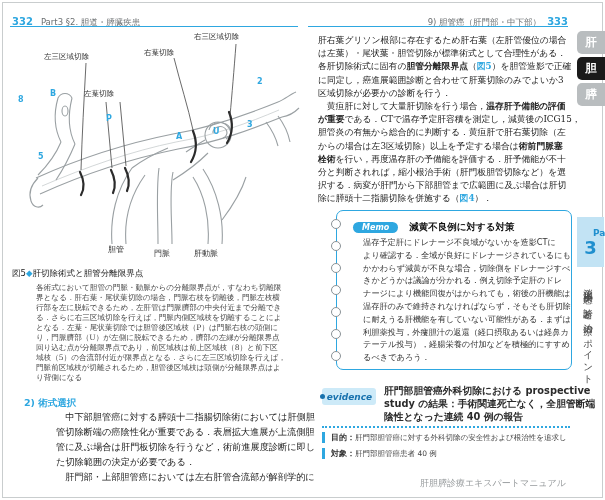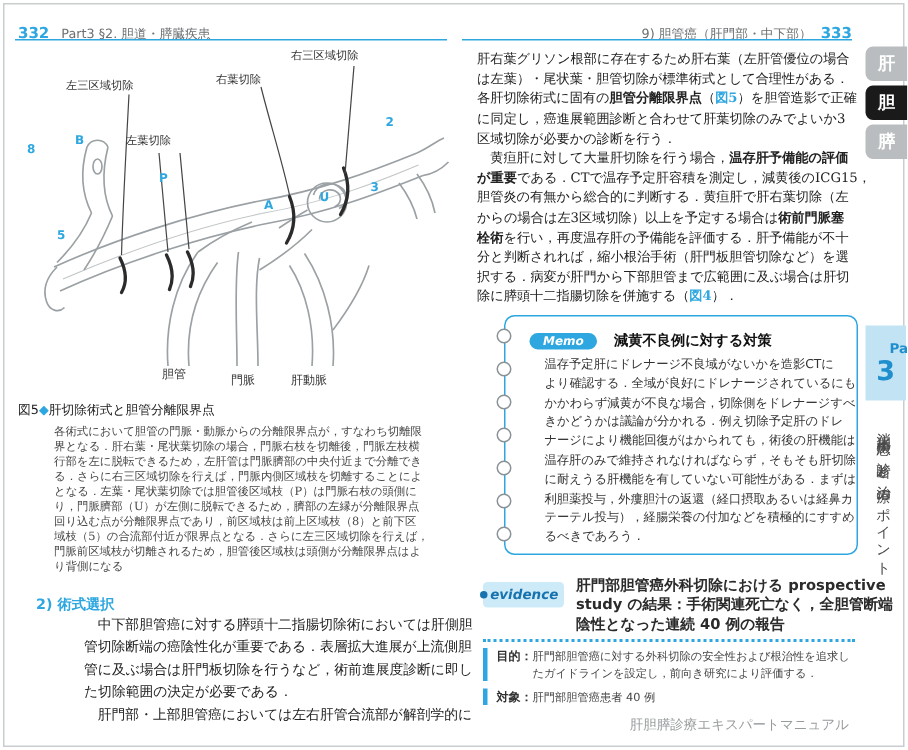--- a/index.html
+++ b/index.html
@@ -220,21 +220,20 @@
       <div class="ln">study の結果：手術関連死亡なく，全胆管断端</div>
       <div class="ln">陰性となった連続 40 例の報告</div>
     </div>
   <div class="abs ev-divider" style="left:322px;top:426px;width:248px;"></div>
 
   <div class="abs" style="left:322px;top:432px;width:252px;">
     <div class="ev-item">
       <span class="ev-label">目的：</span>
       <div class="ev-lines">
           <div class="ln">肝門部胆管癌に対する外科切除の安全性および根治性を追求し</div>
-          <div class="ln">たガイドラインを設定し，前向き研究により評価する．</div>
         </div>
     </div>
     <div class="ev-item">
       <span class="ev-label">対象：</span>
       <div class="ev-lines">
           <div class="ln">肝門部胆管癌患者 40 例</div>
         </div>
     </div>
   </div>
 

